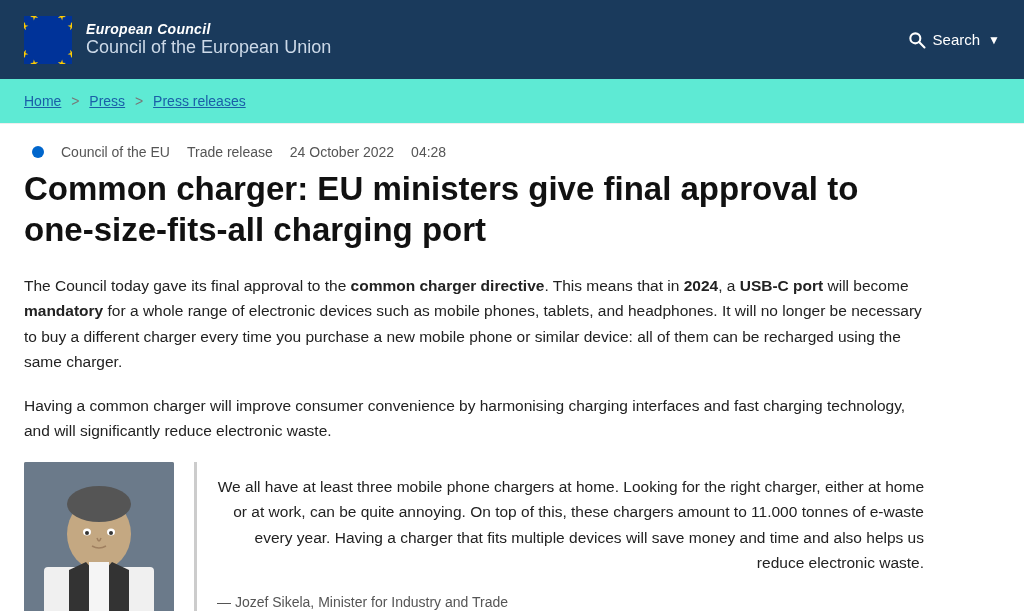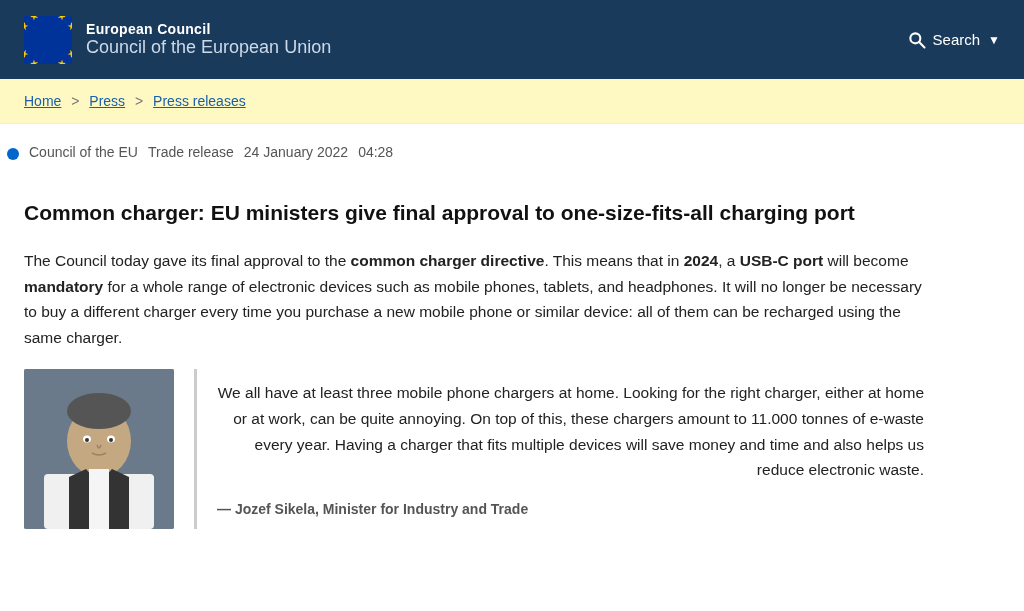--- a/index.html
+++ b/index.html
@@ -26,20 +26,21 @@
     }
     .header-text {
       display: flex;
       flex-direction: column;
       color: #fff;
     }
     .header-text .line1 {
       font-size: 14px;
       font-weight: 600;
       letter-spacing: 0.3px;
+      font-style: italic;
     }
     .header-text .line2 {
       font-size: 18px;
       font-weight: 400;
       color: #ccd9e8;
     }
     .header-search {
       display: flex;
       align-items: center;
       gap: 6px;
@@ -55,61 +56,60 @@
       font-size: 12px;
       margin-left: 2px;
     }
 
     
     .breadcrumb {
       padding: 14px 24px;
       font-size: 14px;
       color: #555;
       border-bottom: 1px solid #eee;
-      background: #fef9c3;
+      background: #5eead4;
     }
     .breadcrumb a {
       color: #1a5fa8;
       text-decoration: underline;
     }
     .breadcrumb span {
       margin: 0 6px;
       color: #777;
     }
 
     
     .meta-line {
       display: flex;
-      align-items: flex-end;
-      gap: 10px;
-      padding: 20px 24px 8px 7px;
+      align-items: center;
+      gap: 17px;
+      padding: 20px 24px 8px 32px;
       font-size: 14px;
       color: #555;
     }
     .meta-dot {
       width: 12px;
       height: 12px;
       border-radius: 50%;
       background-color: #0066cc;
       flex-shrink: 0;
     }
 
     
     .article {
       padding: 0 24px 40px 24px;
       max-width: 1024px;
     }
     .article-title {
-      font-size: 21px;
+      font-size: 33px;
       font-weight: 700;
       color: #111;
       line-height: 1.25;
       margin-bottom: 22px;
       max-width: 880px;
-      margin-top: 32px;
     }
     .article-body p {
       font-size: 15.5px;
       line-height: 1.65;
       color: #222;
       margin-bottom: 18px;
       max-width: 900px;
     }
     .article-body strong {
       font-weight: 700;
@@ -147,21 +147,20 @@
       font-size: 15px;
       line-height: 1.6;
       color: #222;
       margin-bottom: 14px;
       text-align: right;
     }
     .quote-attribution {
       font-size: 14px;
       color: #555;
       font-style: normal;
-      font-weight: bold;
     }
   </style>
 </head>
 <body>
 
 <header class="header">
   <div class="header-left">
 
     <svg class="eu-logo" viewBox="0 0 48 48">
       <rect width="48" height="48" fill="#003399"></rect>
@@ -201,31 +200,32 @@
   <span>&gt;</span>
   <a href="#">Press</a>
   <span>&gt;</span>
   <a href="#">Press releases</a>
 </nav>
 
 <div class="meta-line">
   <div class="meta-dot"></div>
   <span>Council of the EU</span>
   <span>Trade release</span>
-  <span>24 January 2022</span>
+  <span>24 October 2022</span>
   <span>04:28</span>
 </div>
 
 <article class="article">
   <h1 class="article-title">Common charger: EU ministers give final approval to one-size-fits-all charging port</h1>
 
   <div class="article-body">
     <p>
       <span>The Council today gave its final approval to the </span><strong>common charger directive</strong><span>. This means that in </span><strong>2024</strong><span>, a </span><strong>USB-C port</strong><span> will become </span><strong>mandatory</strong><span> for a whole range of electronic devices such as mobile phones, tablets, and headphones. It will no longer be necessary to buy a different charger every time you purchase a new mobile phone or similar device: all of them can be recharged using the same charger.</span>
     </p>
+    <p>Having a common charger will improve consumer convenience by harmonising charging interfaces and fast charging technology, and will significantly reduce electronic waste.</p>
 
     <div class="quote-block">
       <div class="quote-image">
         
         <svg class="person-svg" viewBox="0 0 150 160" xmlns="http://www.w3.org/2000/svg">
           <rect width="150" height="160" fill="#6b7a8a"></rect>
 
           <rect x="20" y="105" width="110" height="55" rx="4" fill="#f0f0f0"></rect>
 
           <rect x="62" y="90" width="26" height="22" fill="#c4a882"></rect>

